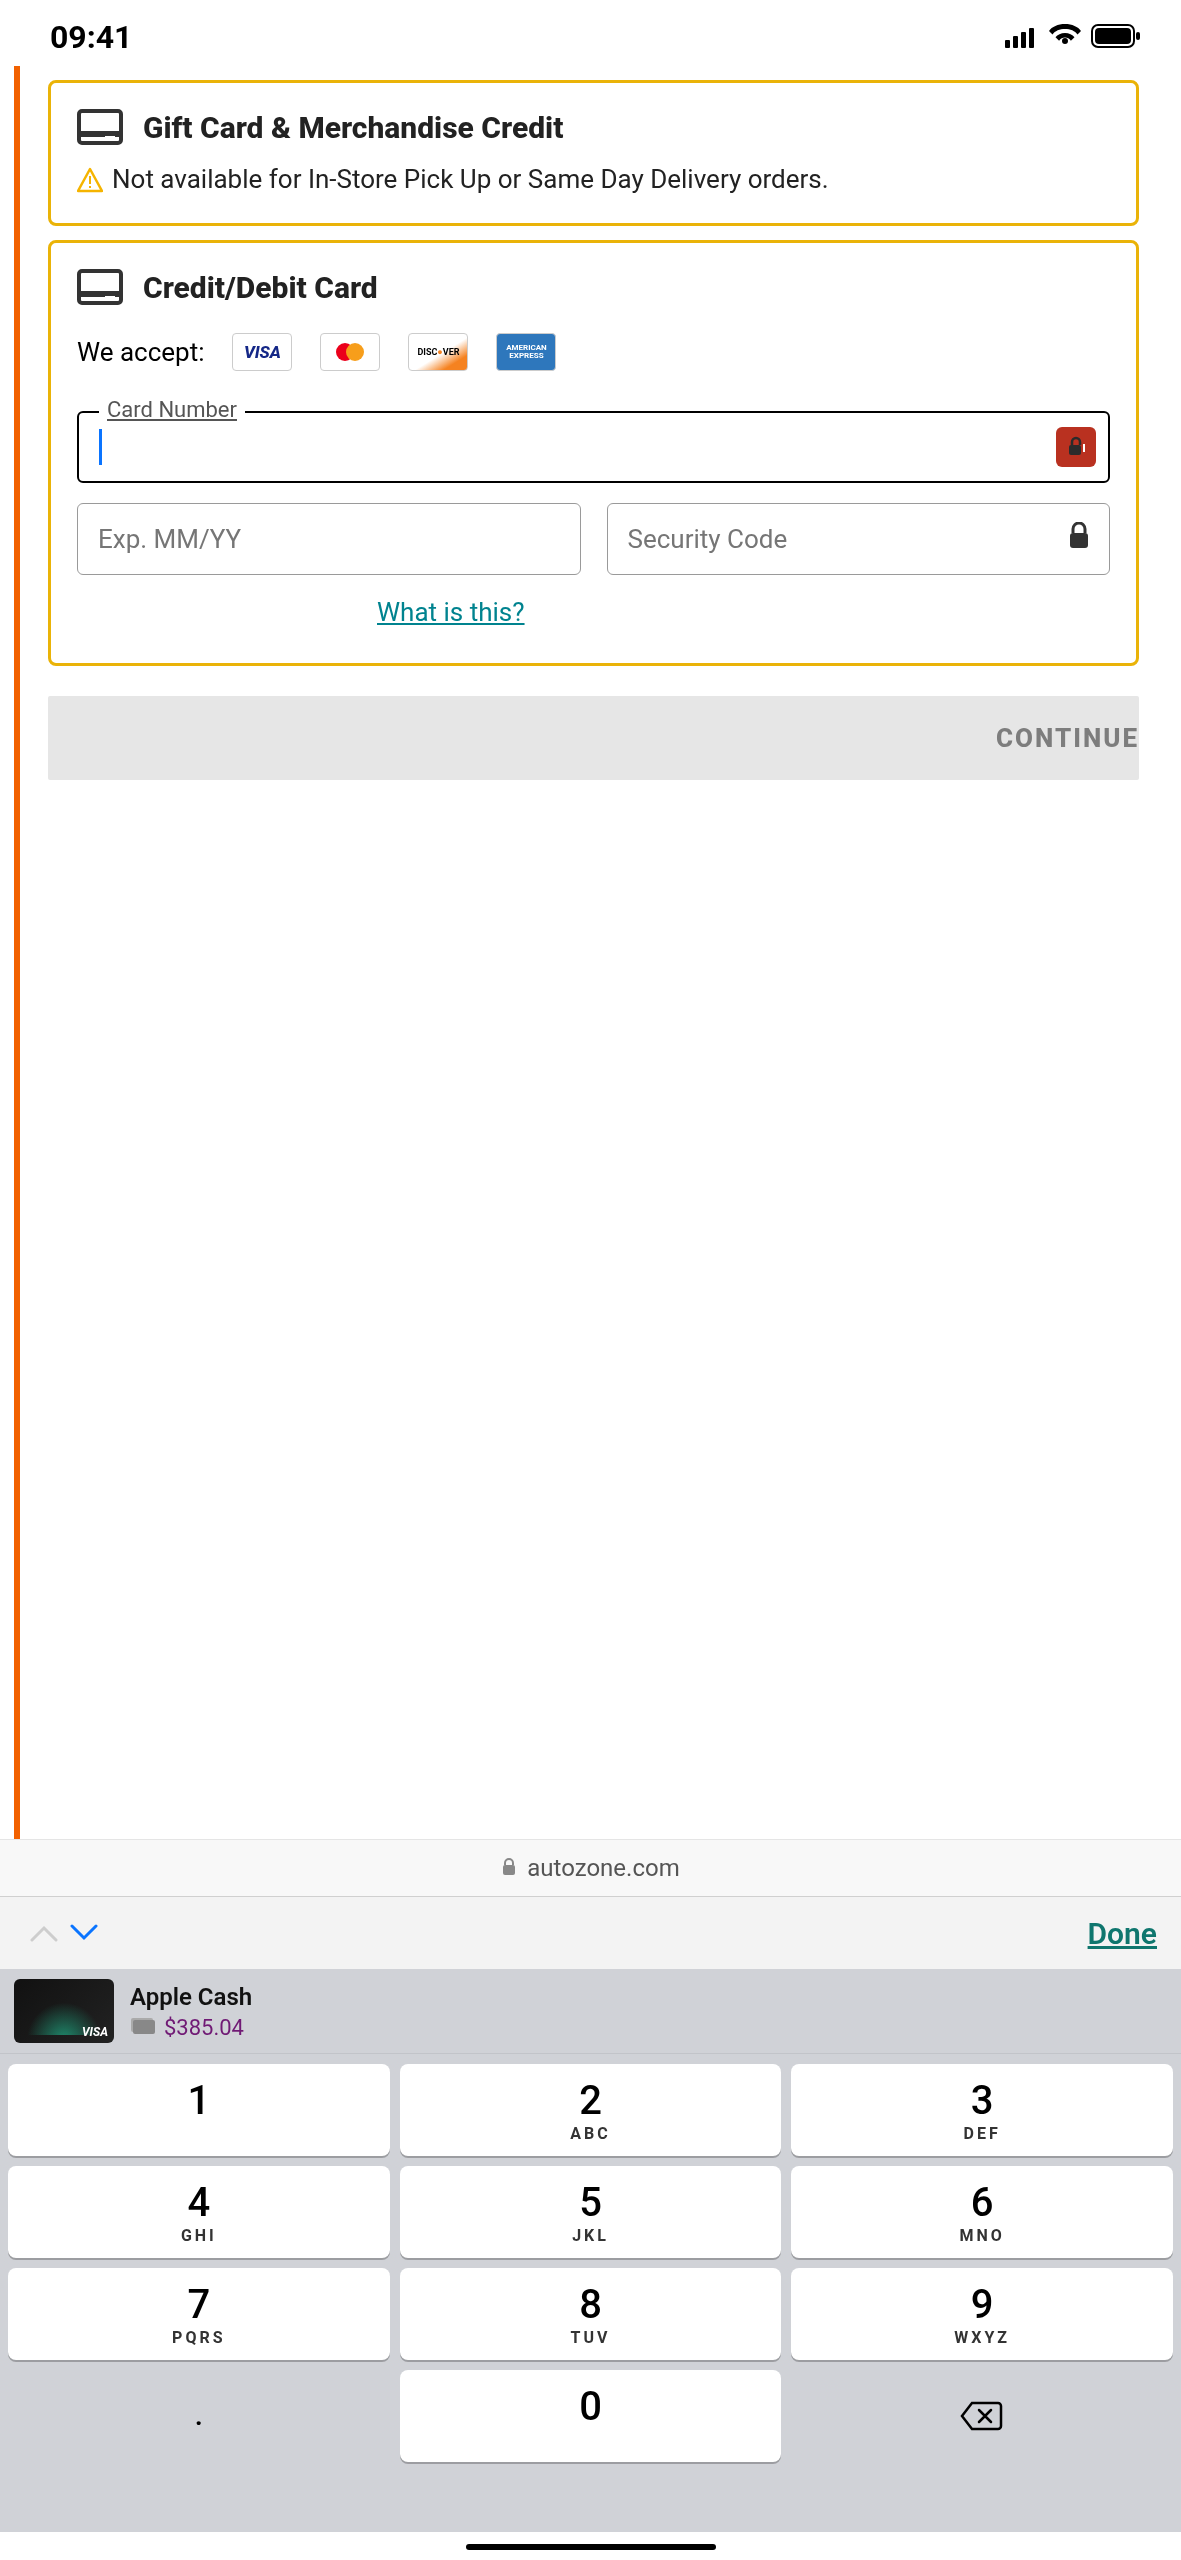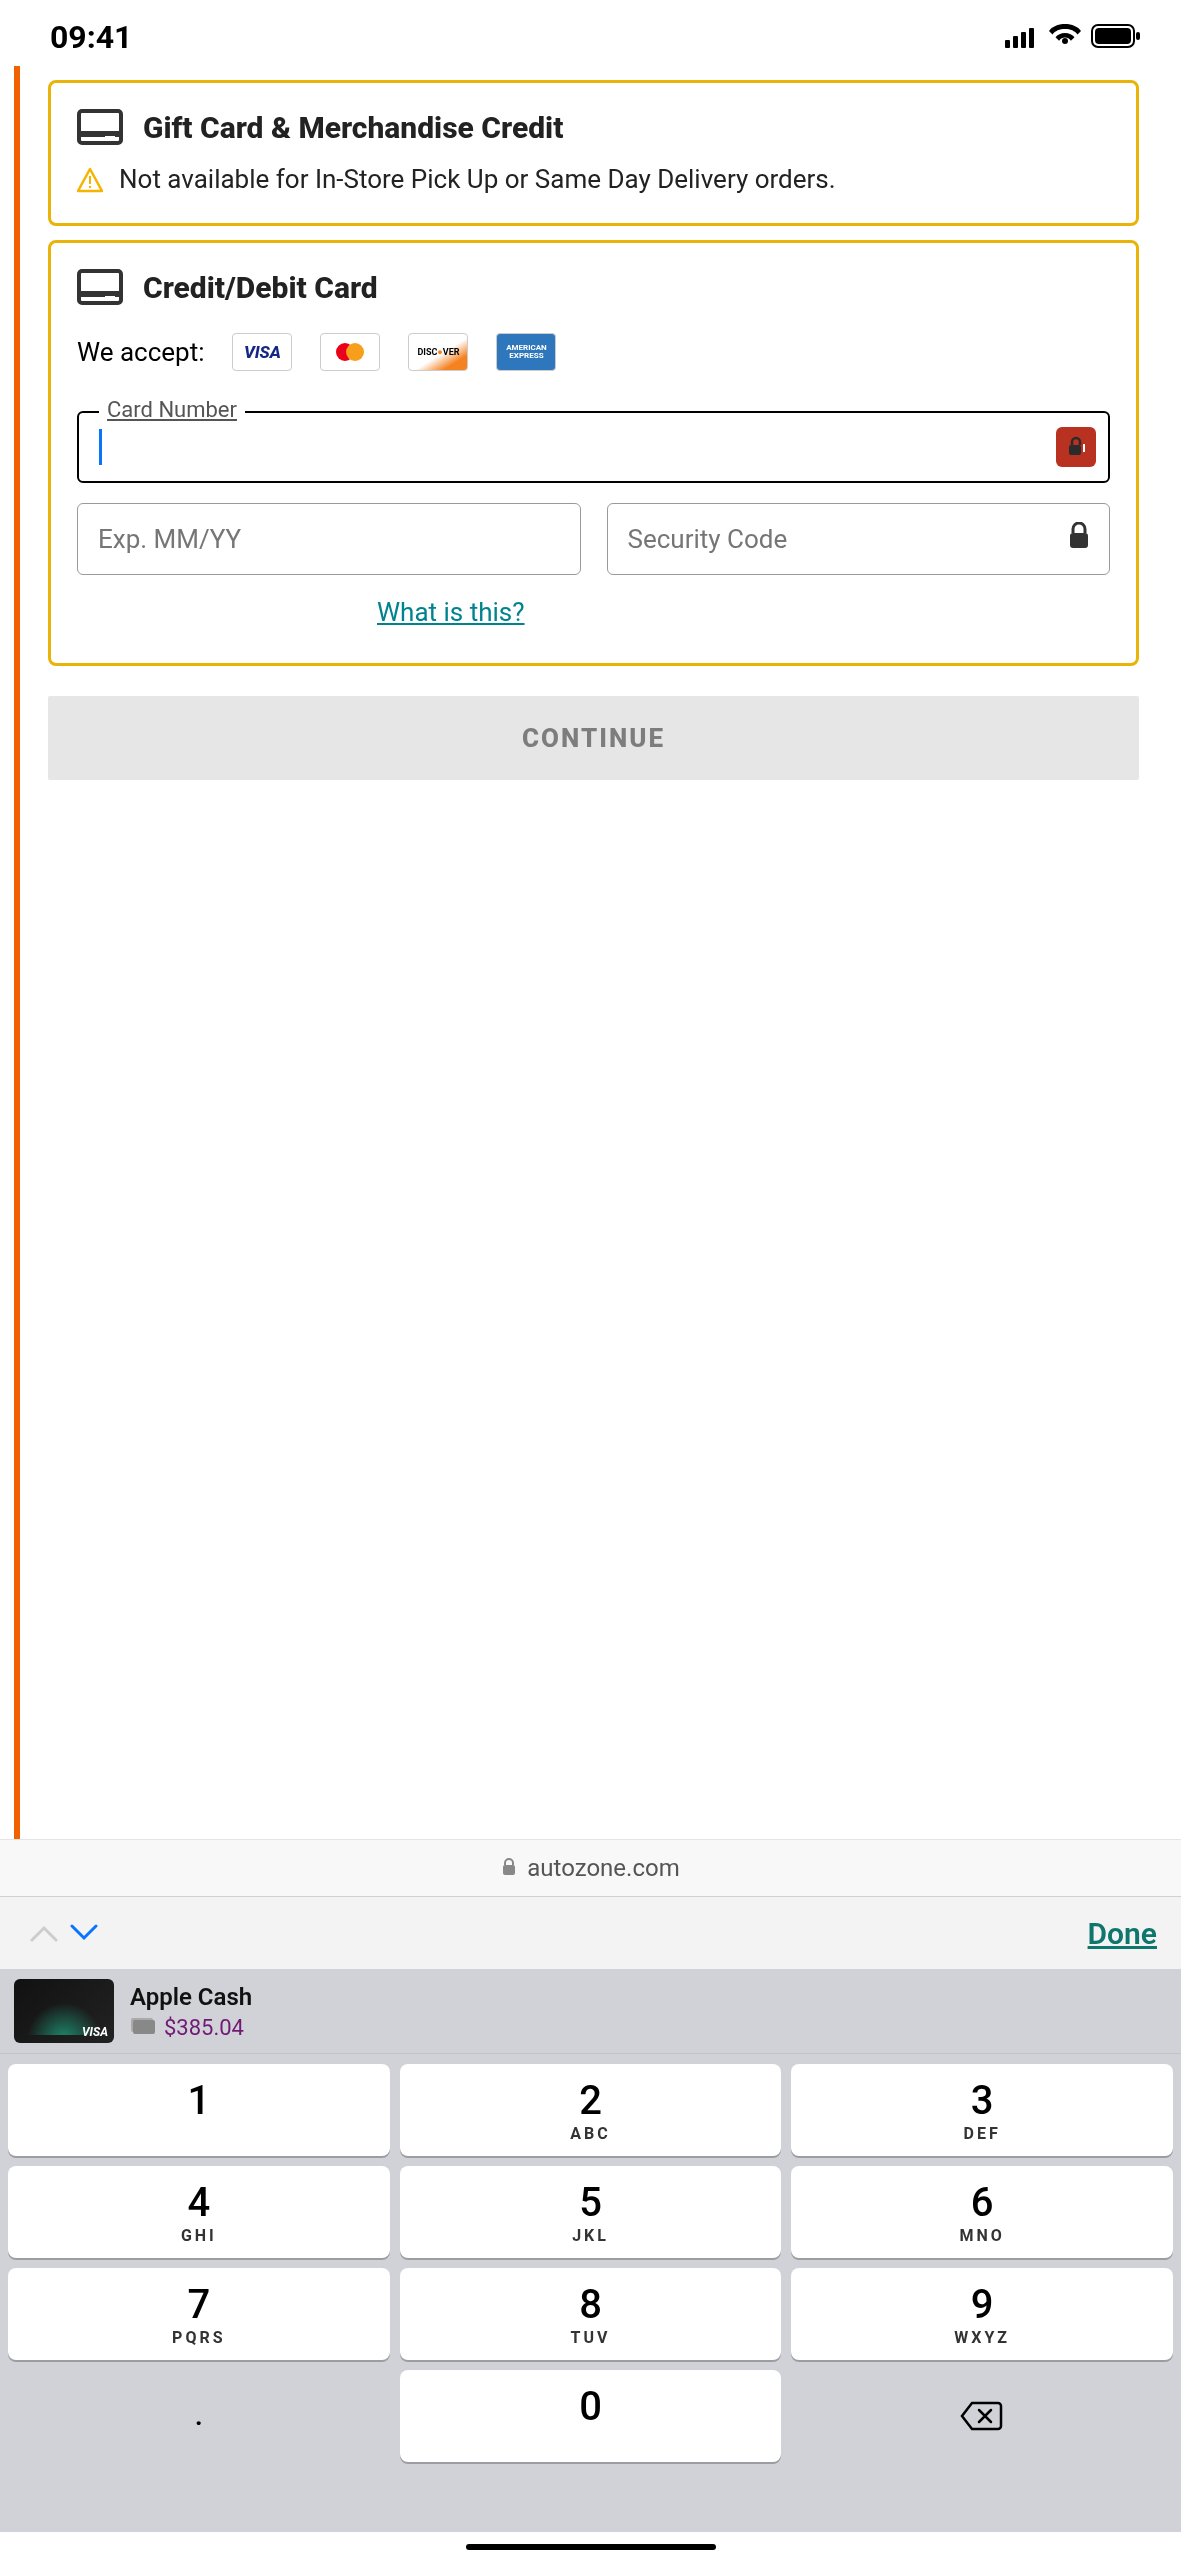--- a/index.html
+++ b/index.html
@@ -7,38 +7,38 @@
   .phone { width: 100%; height: 100vh; display:flex; flex-direction:column; }
   .status-bar { display:flex; justify-content:space-between; align-items:center; padding:18px 40px 10px 50px; font-weight:700; font-size:32px; }
   .status-icons { display:flex; align-items:center; gap:10px; }
   .content { flex:1; overflow:hidden; position:relative; }
   .orange-strip { position:absolute; left:14px; top:0; bottom:0; width:6px; background:#f26100; }
   .main-pane { position:absolute; left:20px; right:14px; top:0; bottom:0; padding:0 28px; }
   .card { border:3px solid #eab308; border-radius:8px; padding:26px; margin-top:14px; background:#fff; }
   .card-head { display:flex; align-items:center; gap:20px; }
   .card-head h2 { font-size:30px; font-weight:800; color:#222; }
   .card-icon { width:46px; height:36px; }
-  .gc-note { display:flex; gap:16px; margin-top:16px; }
+  .gc-note { display:flex; gap:9px; margin-top:16px; }
   .gc-note p { font-size:26px; line-height:1.4; color:#222; }
   .warn-ico { width:26px; height:26px; margin-top:6px; flex-shrink:0; }
   .accept-row { display:flex; align-items:center; gap:28px; margin-top:28px; font-size:26px; }
   .pm-logo { width:60px; height:38px; border:1px solid #ccc; border-radius:4px; background:#fff; display:flex; align-items:center; justify-content:center; }
   .field-group { position:relative; margin-top:40px; }
   .field-label { position:absolute; top:-14px; left:22px; background:#fff; padding:0 8px; font-size:22px; color:#555;text-decoration:underline; }
   .input-wrap { border:2px solid #000; border-radius:6px; height:72px; display:flex; align-items:center; padding:0 12px 0 20px; }
   .input-wrap.focused { border-color:#000; }
   .cursor { width:3px; height:36px; background:#0a74ff; }
   .lp-icon { width:40px; height:40px; background:#b93120; border-radius:6px; display:flex; align-items:center; justify-content:center; margin-left:auto; }
   .row2 { display:flex; gap:26px; margin-top:20px; }
   .input-plain { border:1px solid #9a9a9a; border-radius:6px; height:72px; flex:1; display:flex; align-items:center; padding:0 20px; color:#767676; font-size:26px; }
   .input-sec { position:relative; }
   .lock-sm { position:absolute; right:18px; top:50%; transform:translateY(-50%); }
   .whatis { margin-top:22px; }
   .whatis a { color:#00838f; font-size:26px; text-decoration:underline; display:block; text-align:left; margin-left:300px; }
-  .continue-btn { margin-top:30px; background:#e6e6e6; color:#7d7d7d; font-weight:800; letter-spacing:2px; font-size:26px; height:84px; display:flex; align-items:center; justify-content:center; border-radius:2px; }
+  .continue-btn { margin-top:30px; background:#e6e6e6; color:#7d7d7d; font-weight:800; letter-spacing:2px; font-size:26px; height:84px; display:flex; align-items:center; justify-content:flex-end; border-radius:2px; }
 
   
   .urlbar { border-top:1px solid #e5e5e5; background:#f8f8f8; padding:14px 0; display:flex; align-items:center; justify-content:center; gap:10px; font-size:24px; color:#555; }
   
   .kb-acc { background:#f3f3f3; border-top:1px solid #d0d0d0; display:flex; align-items:center; padding:16px 24px; }
   .chev { width:40px; height:40px; display:flex; align-items:center; justify-content:center; }
   .done { margin-left:auto; color:#0f766e; font-size:30px; font-weight:600;text-decoration:underline; }
   
   .wallet { background:#d0d2d7; display:flex; align-items:center; padding:10px 14px; gap:16px; border-bottom:1px solid #c2c4c9; }
   .wallet-card { width:100px; height:64px; background:linear-gradient(135deg,#111,#222); border-radius:6px; position:relative; }

